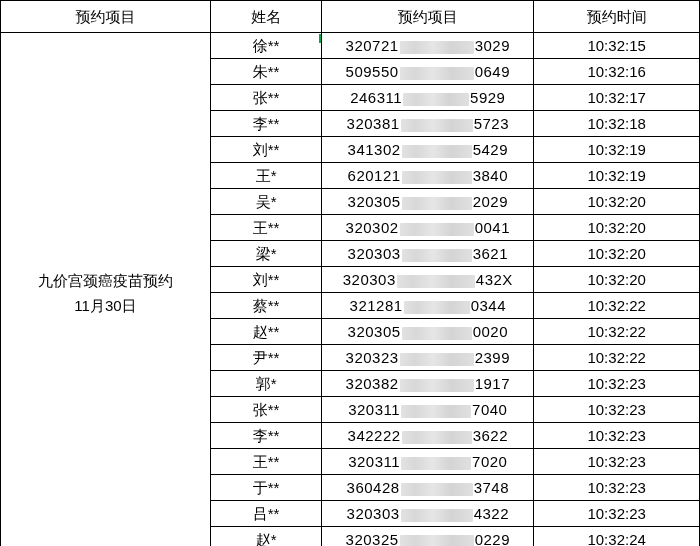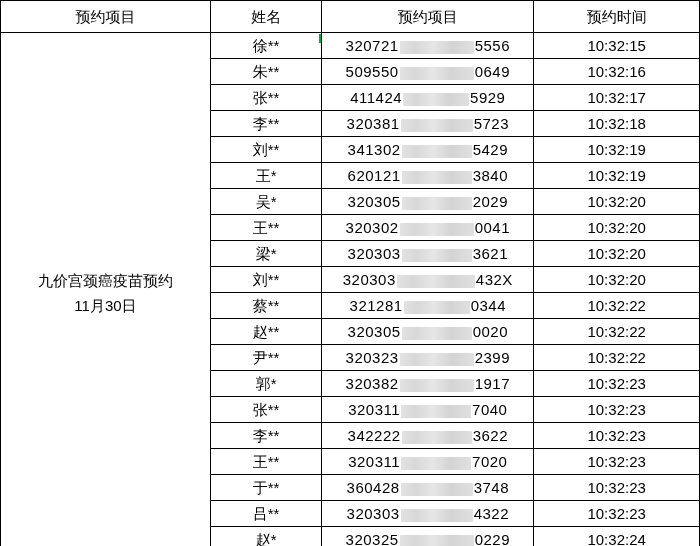--- a/index.html
+++ b/index.html
@@ -105,31 +105,31 @@
     </tr>
   </thead>
   <tbody id="table-body">
 
   <tr>
         <td class="project-cell" rowspan="20">
           <span class="proj-line">九价宫颈癌疫苗预约</span>
           <span class="proj-line">11月30日</span>
         </td>
         <td class="name-cell"><span>徐**</span><span class="green-tick" style="background: rgb(0, 166, 80);"></span></td>
-        <td class="id-cell"><span class="id-inner"><span class="id-prefix">320721</span><span class="id-mask" style="width: 74px; background-color: rgb(222, 222, 222);"></span><span class="id-suffix">5556</span></span></td>
+        <td class="id-cell"><span class="id-inner"><span class="id-prefix">320721</span><span class="id-mask" style="width: 74px; background-color: rgb(222, 222, 222);"></span><span class="id-suffix">3029</span></span></td>
         <td><span>10:32:15</span></td>
       </tr>
       <tr>
         <td class="name-cell"><span>朱**</span></td>
         <td class="id-cell"><span class="id-inner"><span class="id-prefix">509550</span><span class="id-mask" style="width: 74px; background-color: rgb(222, 222, 222);"></span><span class="id-suffix">0649</span></span></td>
         <td><span>10:32:16</span></td>
       </tr>
       <tr>
         <td class="name-cell"><span>张**</span></td>
-        <td class="id-cell"><span class="id-inner"><span class="id-prefix">411424</span><span class="id-mask" style="width: 66px; background-color: rgb(222, 222, 222);"></span><span class="id-suffix">5929</span></span></td>
+        <td class="id-cell"><span class="id-inner"><span class="id-prefix">246311</span><span class="id-mask" style="width: 66px; background-color: rgb(222, 222, 222);"></span><span class="id-suffix">5929</span></span></td>
         <td><span>10:32:17</span></td>
       </tr>
       <tr>
         <td class="name-cell"><span>李**</span></td>
         <td class="id-cell"><span class="id-inner"><span class="id-prefix">320381</span><span class="id-mask" style="width: 72px; background-color: rgb(222, 222, 222);"></span><span class="id-suffix">5723</span></span></td>
         <td><span>10:32:18</span></td>
       </tr>
       <tr>
         <td class="name-cell"><span>刘**</span></td>
         <td class="id-cell"><span class="id-inner"><span class="id-prefix">341302</span><span class="id-mask" style="width: 70px; background-color: rgb(222, 222, 222);"></span><span class="id-suffix">5429</span></span></td>

